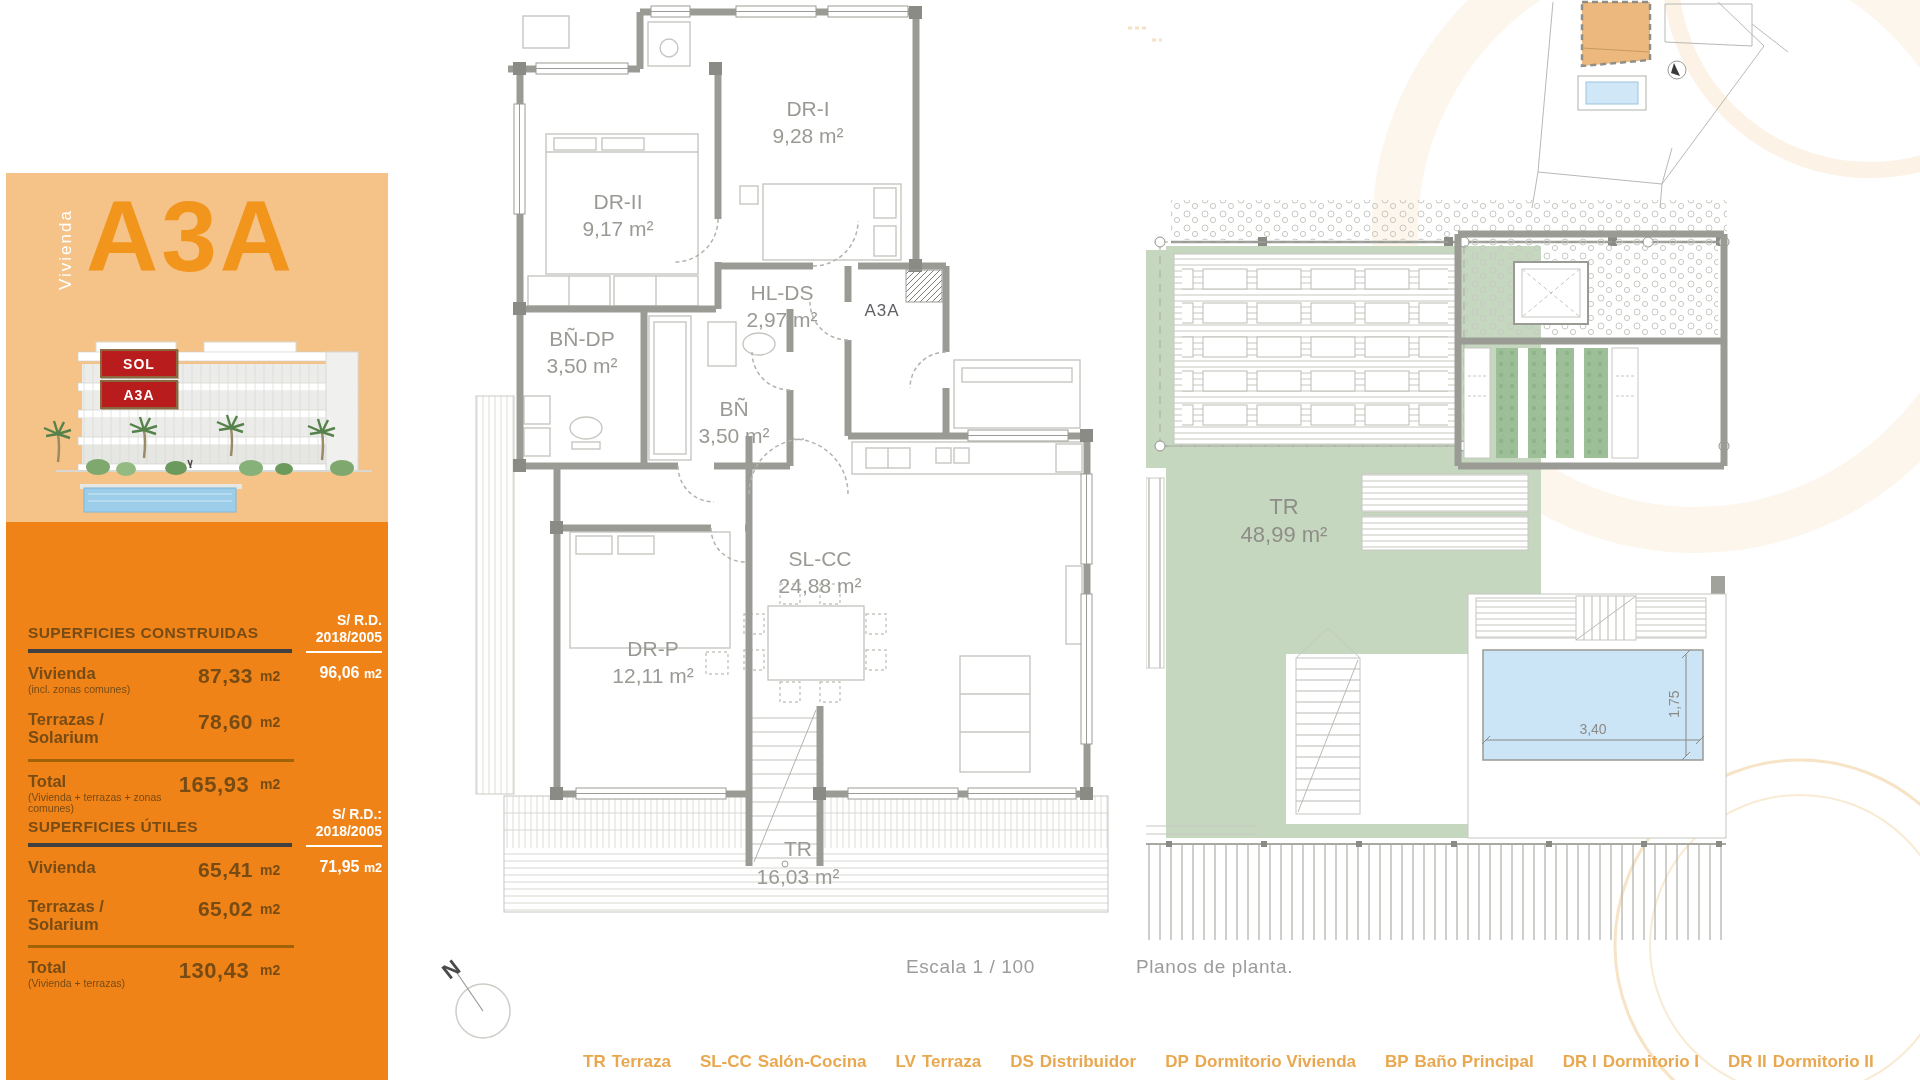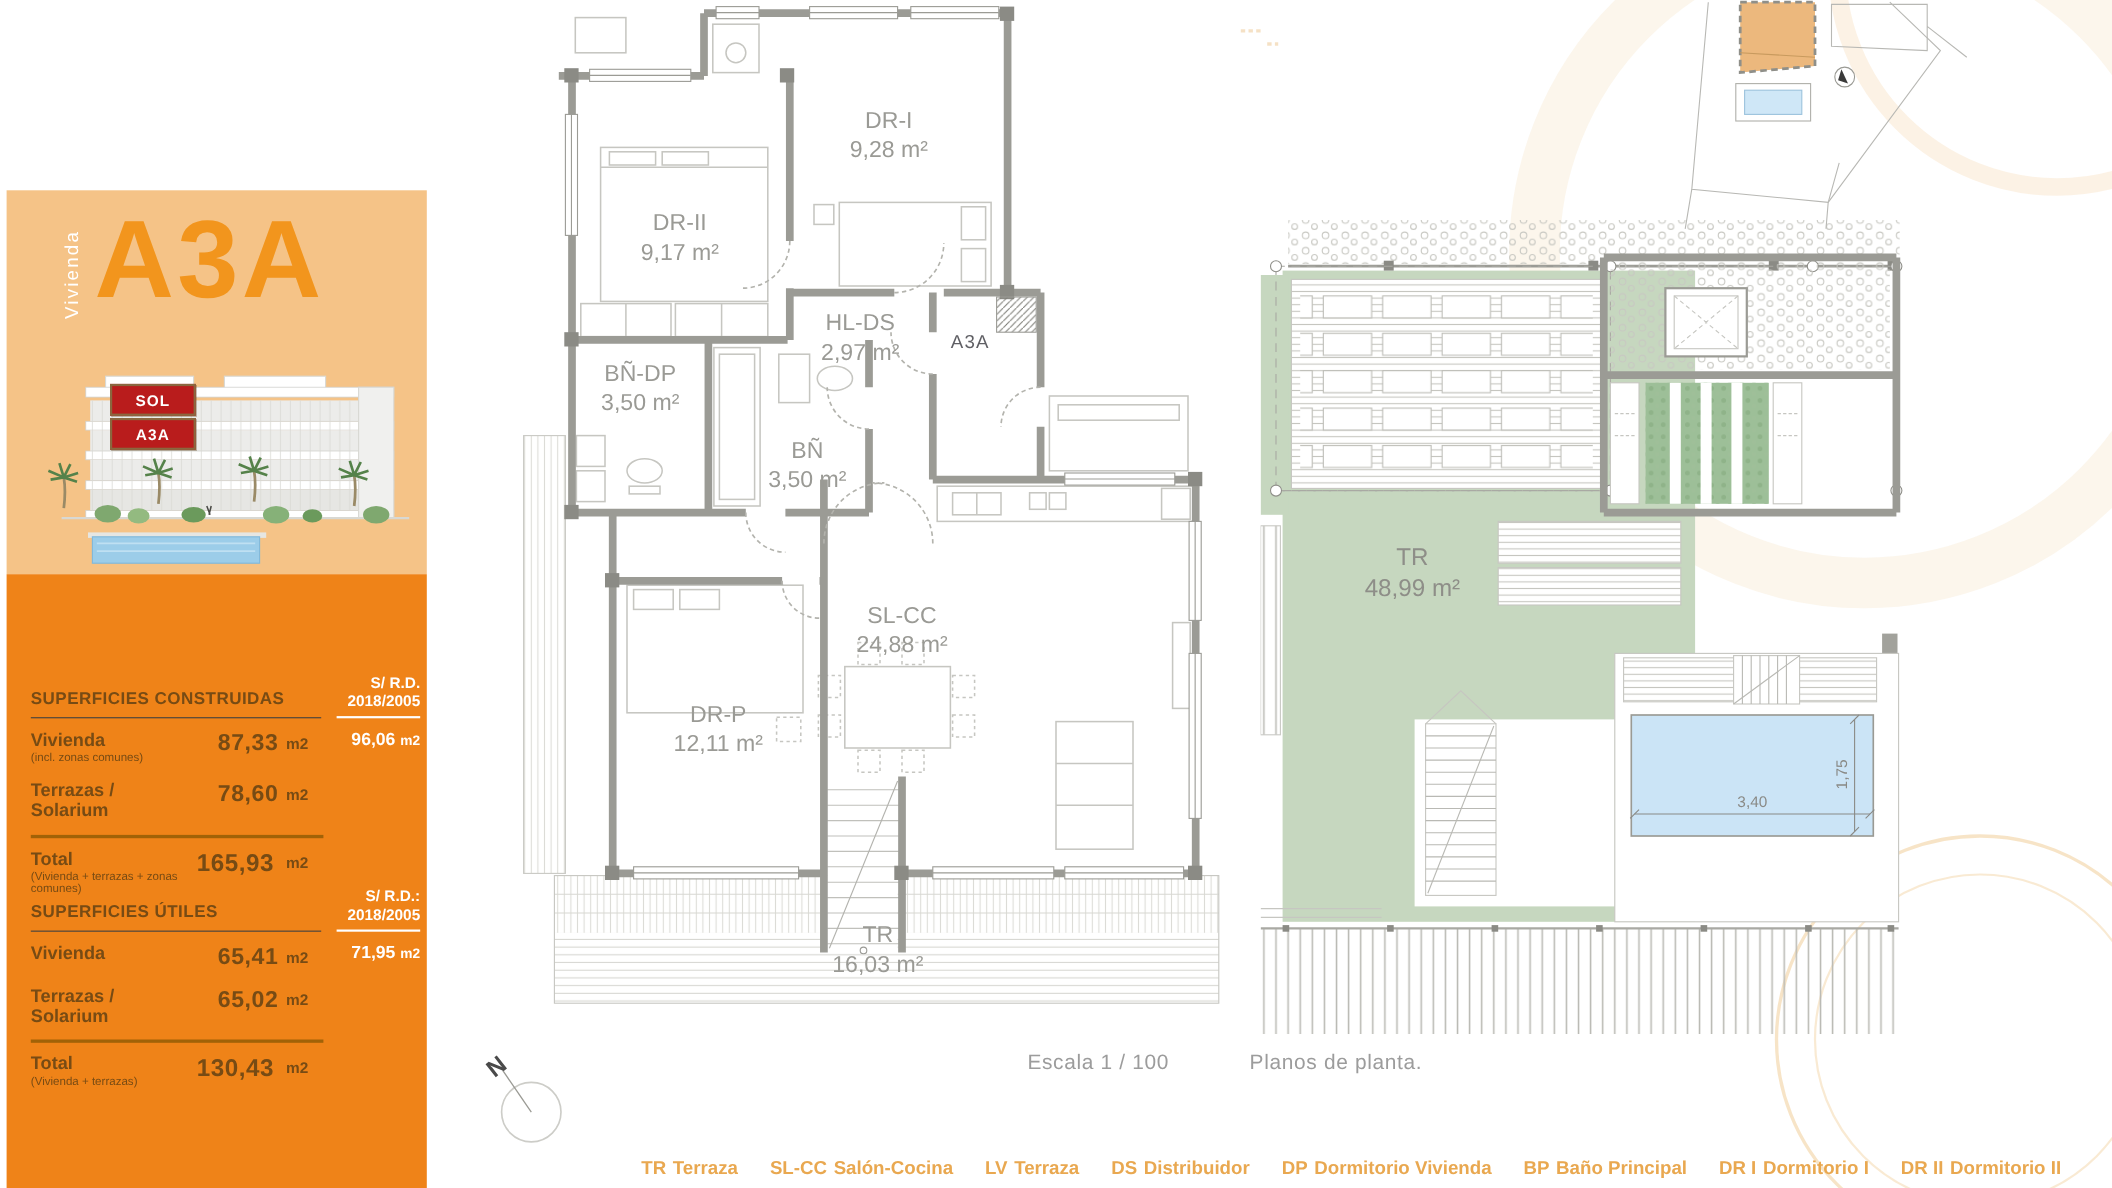--- a/index.html
+++ b/index.html
@@ -12,21 +12,21 @@
     writing-mode:vertical-rl;transform:rotate(180deg);}
   .unit-code{left:86px;top:186px;font-size:100px;line-height:1;font-weight:600;color:#F2951D;letter-spacing:3px;}
   .tag{left:84px;width:74px;height:25px;background:#b91c1c;border:2px solid #8A673F;
     color:#fff;font-size:14px;font-weight:700;display:flex;align-items:center;justify-content:center;
     letter-spacing:1px;box-shadow:1px 1px 0 rgba(90,60,20,.35);margin-left:16px;}
   .tag-sol{top:349px;} .tag-a3a{top:380px;}
   
   .stable{left:28px;width:354px;color:#774B14;}
   .stable .hdr{display:flex;align-items:flex-end;}
   .stable .hdr-title{flex:1;font-size:15.5px;font-weight:700;letter-spacing:.4px;
-    border-bottom:1px solid #404040;padding-bottom:7px;}
+    border-bottom:4px solid #404040;padding-bottom:7px;}
   .stable .hdr-rd{width:76px;margin-left:14px;color:#fff;font-size:14px;font-weight:700;
     text-align:right;white-space:pre-line;line-height:1.2;border-bottom:2px solid #fff;padding-bottom:5px;}
   .srow{display:flex;align-items:flex-start;padding:11px 0 4px 0;}
   .srow .lbl{flex:1;font-size:16.5px;font-weight:600;line-height:1.1;}
   .srow .lbl small{display:block;font-size:10.5px;font-weight:400;margin-top:2px;}
   .srow .val{width:78px;text-align:right;font-size:21px;font-weight:700;letter-spacing:.5px;}
   .srow .unit{width:34px;padding-left:7px;font-size:14px;font-weight:600;padding-top:4px;}
   .srow .rd{width:76px;text-align:right;padding-left:12px;color:#fff;font-size:16px;font-weight:700;}
   .srow .rd .rdu{font-size:12.5px;font-weight:600;}
   .srow.total{border-top:3px solid #a16207;margin-top:8px;margin-right:88px;padding-top:10px;}
@@ -483,21 +483,21 @@
     <polygon points="154,63 160,76 151,73" fill="#3a3a3a"></polygon>
   </g>
 </svg>
 
 <svg class="abs" style="left:425px;top:955px" width="120" height="115" viewBox="0 0 120 115">
   <circle cx="58" cy="56" r="27" fill="none" stroke="#cdcdc8" stroke-width="1.5"></circle>
   <path d="M58,56 L32,18" stroke="#9a9a94" stroke-width="1.2" fill="none"></path>
   <text x="20" y="24" font-size="22" font-weight="700" fill="#4a4a4a" transform="rotate(-38 24 18)">N</text>
 </svg>
 
-<div class="abs scale-note" style="left:934px;top:956px">Escala 1 / 100</div>
+<div class="abs scale-note" style="left:906px;top:956px">Escala 1 / 100</div>
 <div class="abs scale-note" style="left:1136px;top:956px">Planos de planta.</div>
 
 <div class="abs legend">
   <div class="lg-item">
       <span>TR</span>
       <span>Terraza</span>
     </div>
   <div class="lg-item">
       <span>SL-CC</span>
       <span>Salón-Cocina</span>

